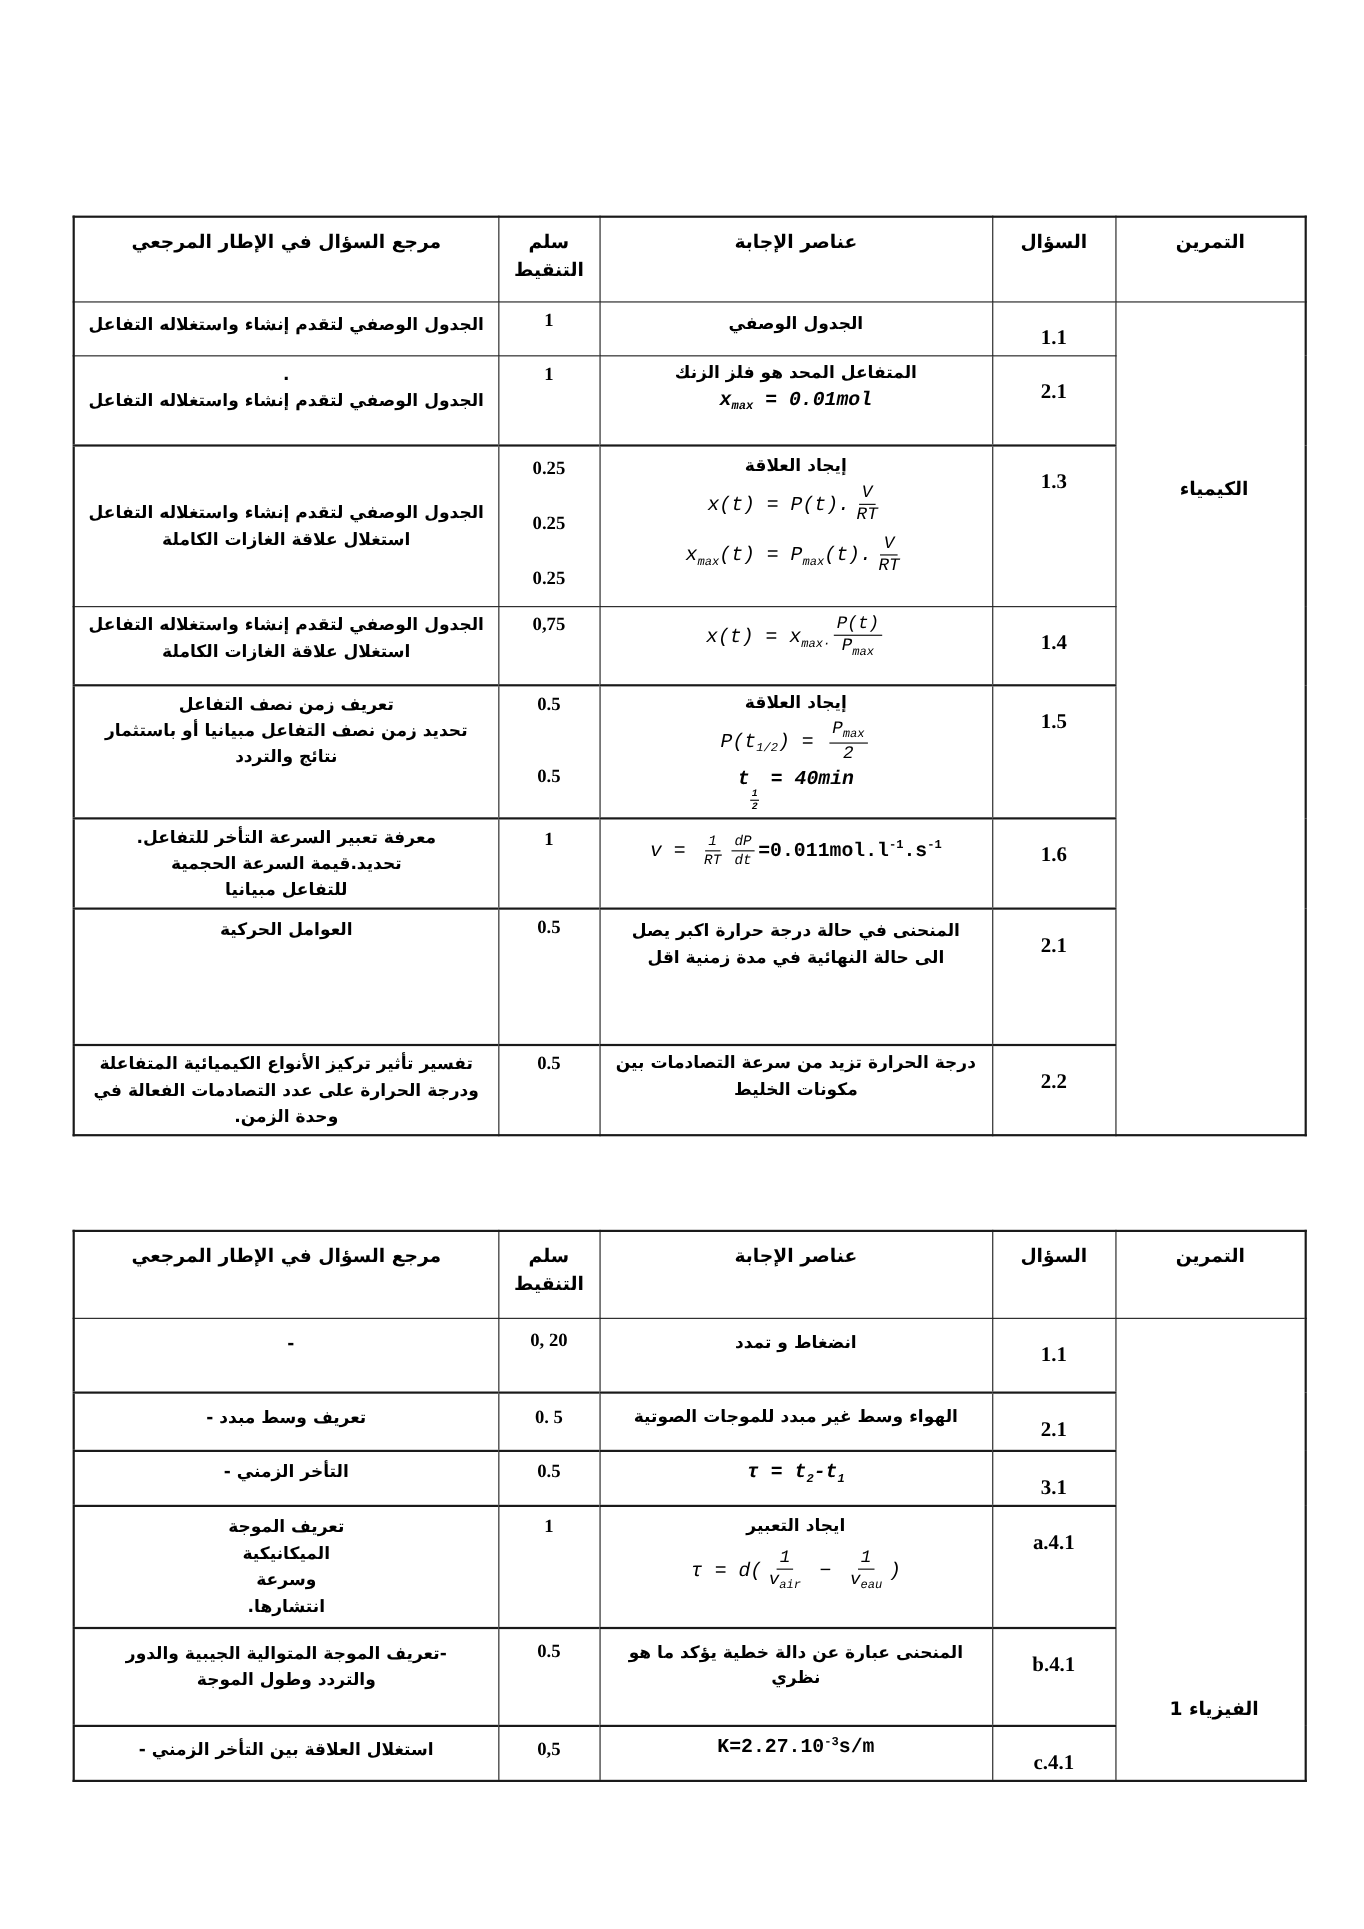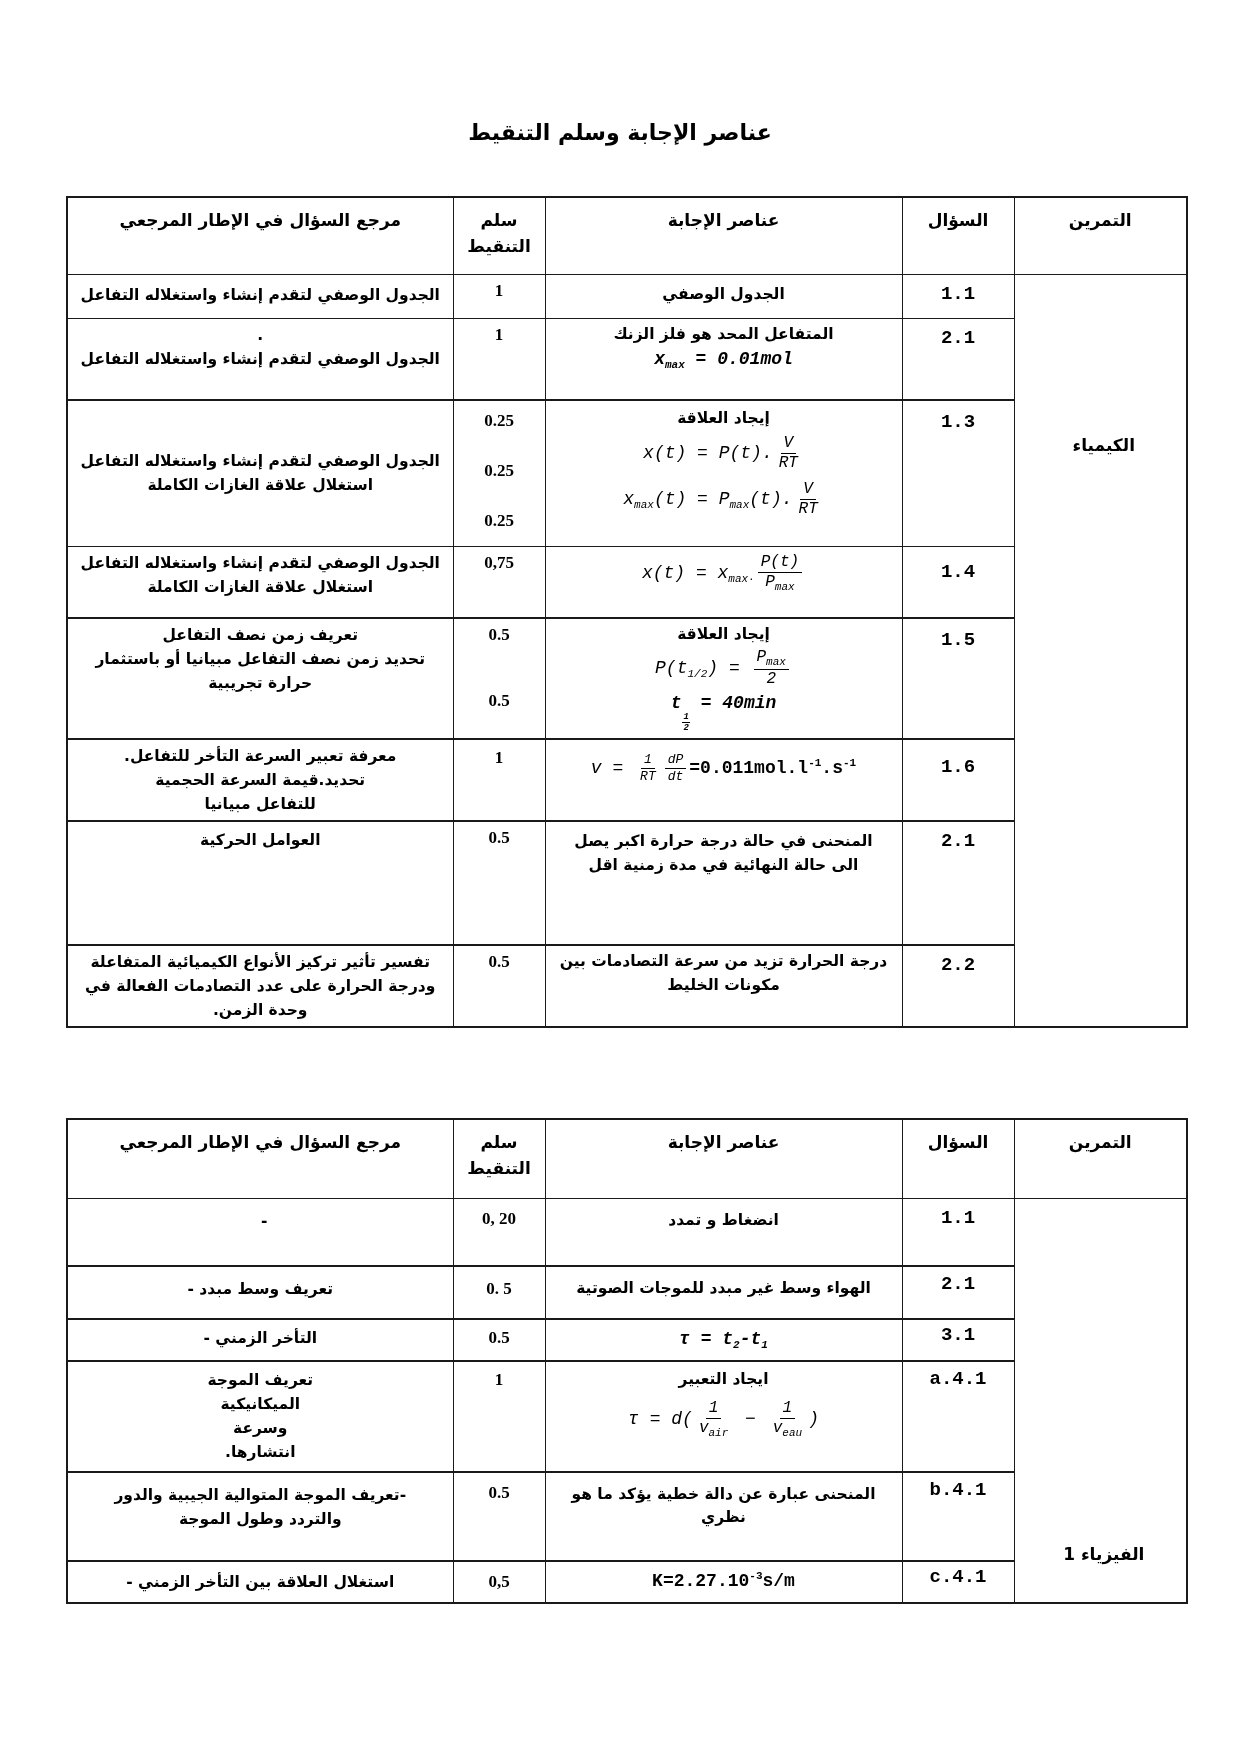--- a/index.html
+++ b/index.html
@@ -12,21 +12,21 @@
   #chem-table{top:196px;}
   #phys-table{top:1118px;}
   th,td{border:1px solid #1a1a1a;vertical-align:top;padding:4px 6px;font-weight:bold;}
   tr.tk > td{border-top-width:2.5px;}
   th{font-size:17px;padding-top:9px;text-align:center;line-height:1.55;}
   .u{}
   
   col.c-ex{width:173px;} col.c-q{width:112px;} col.c-ans{width:357px;}
   col.c-scale{width:92px;} col.c-ref{width:386px;}
   td.q-cell{text-align:center;}
-  td.q-cell div{font-family:Liberation Mono, monospace;font-size:19px;direction:ltr;}
+  td.q-cell div{font-family:Liberation Serif, serif;font-size:19px;direction:ltr;margin-top:18px;}
   td.scale-cell{text-align:center;}
   td.scale-cell div{font-family:"Liberation Serif",serif;font-size:17px;direction:ltr;}
   td.ans-cell{text-align:center;font-size:15.5px;line-height:1.5;}
   td.ref-cell{text-align:center;font-size:15.5px;line-height:1.55;}
   td.ex-cell{text-align:center;font-size:17px;}
   #chem-table td.ex-cell{padding-top:160px;padding-left:13px;}
   #phys-table td.ex-cell{padding-top:345px;padding-left:13px;}
   
   .h77{height:77px}.h44{height:44px}.h82{height:82px}.h146{height:146px}.h72{height:72px}
   .h113{height:113px}.h80{height:80px}.h124{height:124px}.h79{height:79px}
@@ -50,21 +50,20 @@
   .frac .den{padding:0 3px;line-height:1.2;}
   .subfrac{display:inline-flex;flex-direction:column;align-items:center;font-size:9px;
            vertical-align:-11px;line-height:1.2;margin-left:1px;}
   .subfrac .num{border-bottom:1px solid #000;padding:0 1px;}
 </style>
 </head>
 <body>
 
 <div class="page">
 
-  <div class="doc-title">عناصر الإجابة وسلم التنقيط</div>
 
   <table class="grid" id="chem-table">
     <colgroup>
       <col class="c-ex">
         <col class="c-q">
         <col class="c-ans">
         <col class="c-scale">
         <col class="c-ref">
     </colgroup>
     <tbody>
@@ -174,21 +173,21 @@
                 <span class="den">2</span>
               </span><span class="mtxt"> = 40min</span></div>
           </td>
       <td class="scale-cell">
         <div class="mt2">0.5</div>
         <div class="mt46">0.5</div>
           </td>
       <td class="ref-cell">
         <div>تعريف زمن نصف التفاعل</div>
         <div>تحديد زمن نصف التفاعل مبيانيا أو باستثمار</div>
-        <div>حرارة تجريبية</div>
+        <div>نتائج والتردد</div>
           </td>
     </tr>
 
     <tr class="h80 tk">
       <td class="q-cell">
         <div class="mt12">1.6</div>
           </td>
       <td class="ans-cell">
         <div class="formula mt8"><span class="mtxt">v = </span><span class="frac sm">
                 <span class="num"><span class="mtxt">1</span></span>

